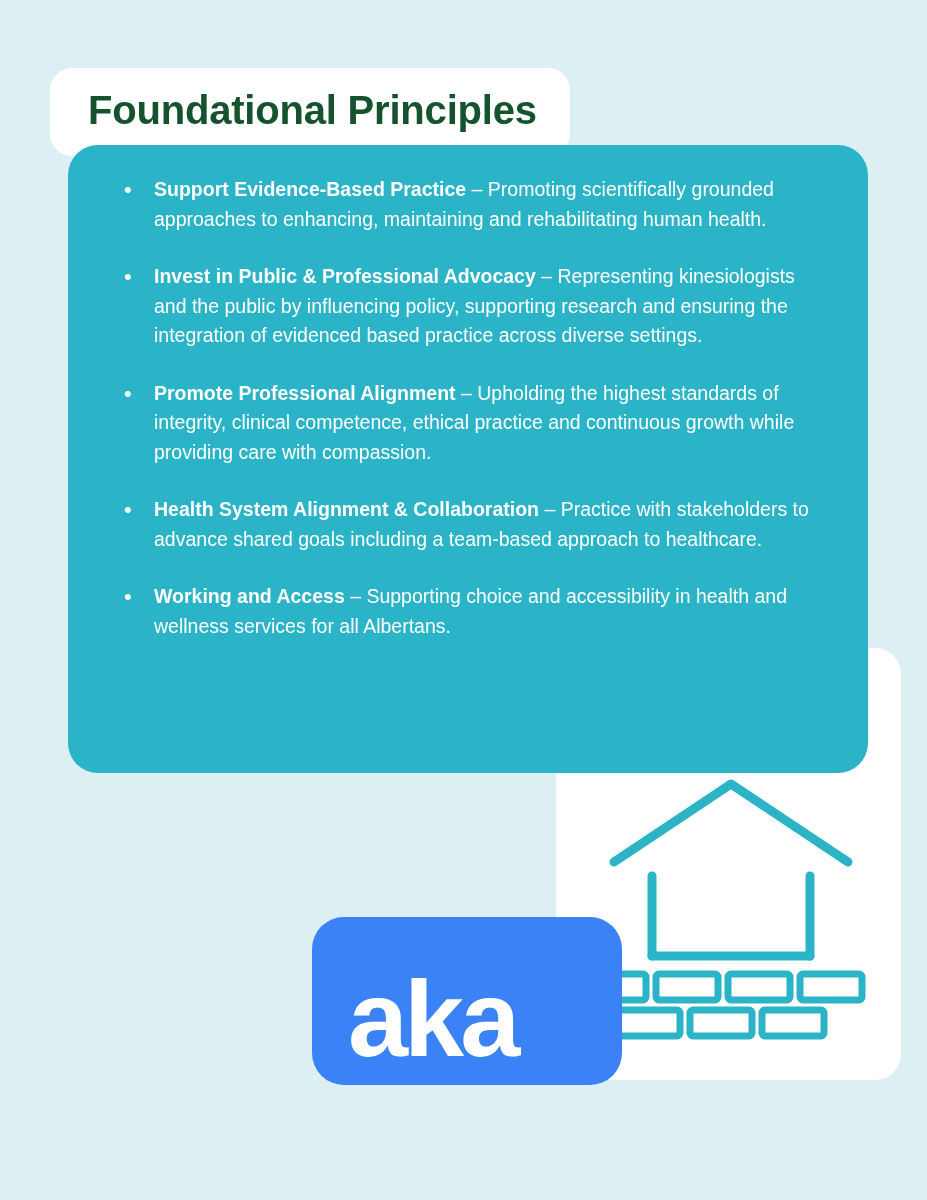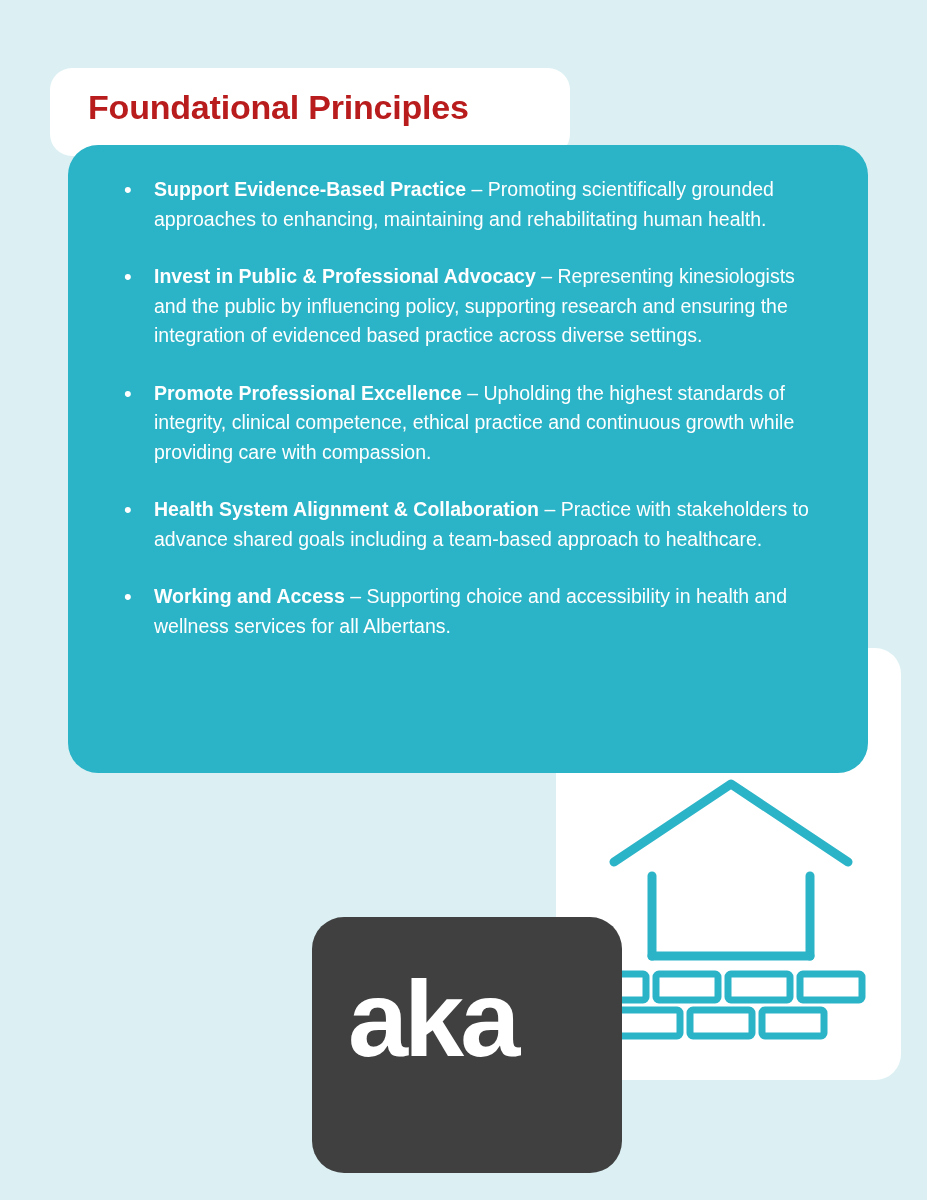--- a/index.html
+++ b/index.html
@@ -51,23 +51,23 @@
     left: 50px;
     width: 520px;
     height: 88px;
     background: #ffffff;
     border-radius: 22px;
   }
   .title-card h1 {
     position: absolute;
     left: 38px;
     top: 20px;
-    font-size: 34px;
-    font-weight: bold;
-    color: #b91c1c;
+    font-size: 40px;
+    font-weight: bold;
+    color: #14532d;
     letter-spacing: -0.2px;
   }
 
   
   .white-panel {
     position: absolute;
     left: 556px;
     top: 648px;
     width: 345px;
     height: 432px;
@@ -111,22 +111,22 @@
   ul.principles li .term {
     font-weight: bold;
   }
 
   
   .logo-tile {
     position: absolute;
     left: 312px;
     top: 917px;
     width: 310px;
-    height: 256px;
-    background: #404040;
+    height: 168px;
+    background: #3b82f6;
     border-radius: 32px;
   }
   .logo-tile .aka {
     position: absolute;
     left: 36px;
     top: 48px;
     font-size: 108px;
     line-height: 108px;
     font-weight: bold;
     color: #ffffff;
@@ -160,21 +160,21 @@
       <li>
         <span class="bullet">•</span>
         <span class="term">Support Evidence-Based Practice</span><span class="desc"> – Promoting scientifically grounded approaches to enhancing, maintaining and rehabilitating human health.</span>
       </li>
       <li>
         <span class="bullet">•</span>
         <span class="term">Invest in Public &amp; Professional Advocacy</span><span class="desc"> – Representing kinesiologists and the public by influencing policy, supporting research and ensuring the integration of evidenced based practice across diverse settings.</span>
       </li>
       <li>
         <span class="bullet">•</span>
-        <span class="term">Promote Professional Excellence</span><span class="desc"> –  Upholding the highest standards of integrity, clinical competence, ethical practice and continuous growth while providing care with compassion.</span>
+        <span class="term">Promote Professional Alignment</span><span class="desc"> –  Upholding the highest standards of integrity, clinical competence, ethical practice and continuous growth while providing care with compassion.</span>
       </li>
       <li>
         <span class="bullet">•</span>
         <span class="term">Health System Alignment &amp; Collaboration</span><span class="desc"> – Practice with stakeholders to advance shared goals including a team-based approach to healthcare.</span>
       </li>
       <li>
         <span class="bullet">•</span>
         <span class="term">Working and Access</span><span class="desc"> – Supporting choice and accessibility in health and wellness services for all Albertans.</span>
       </li>
     </ul>

